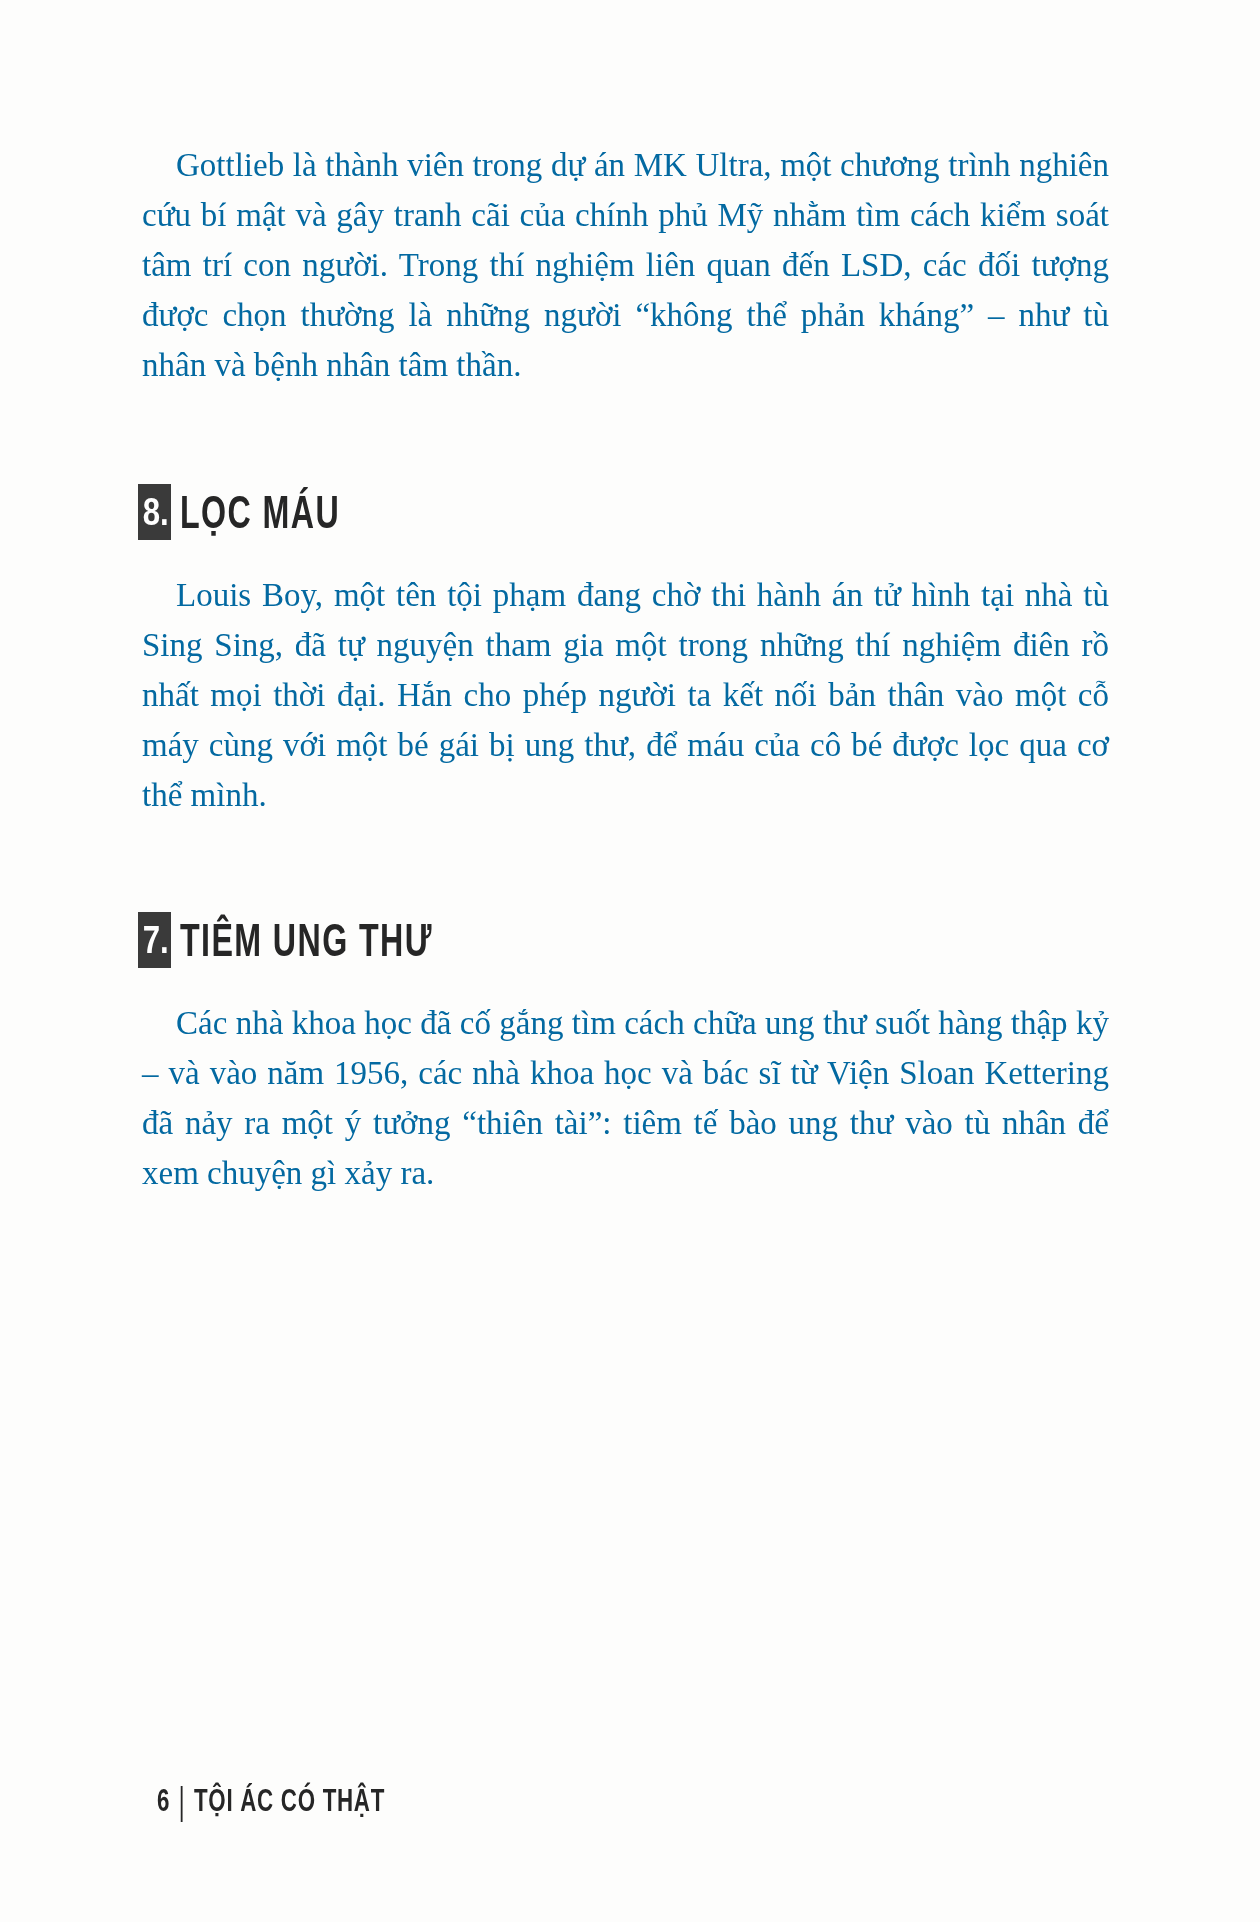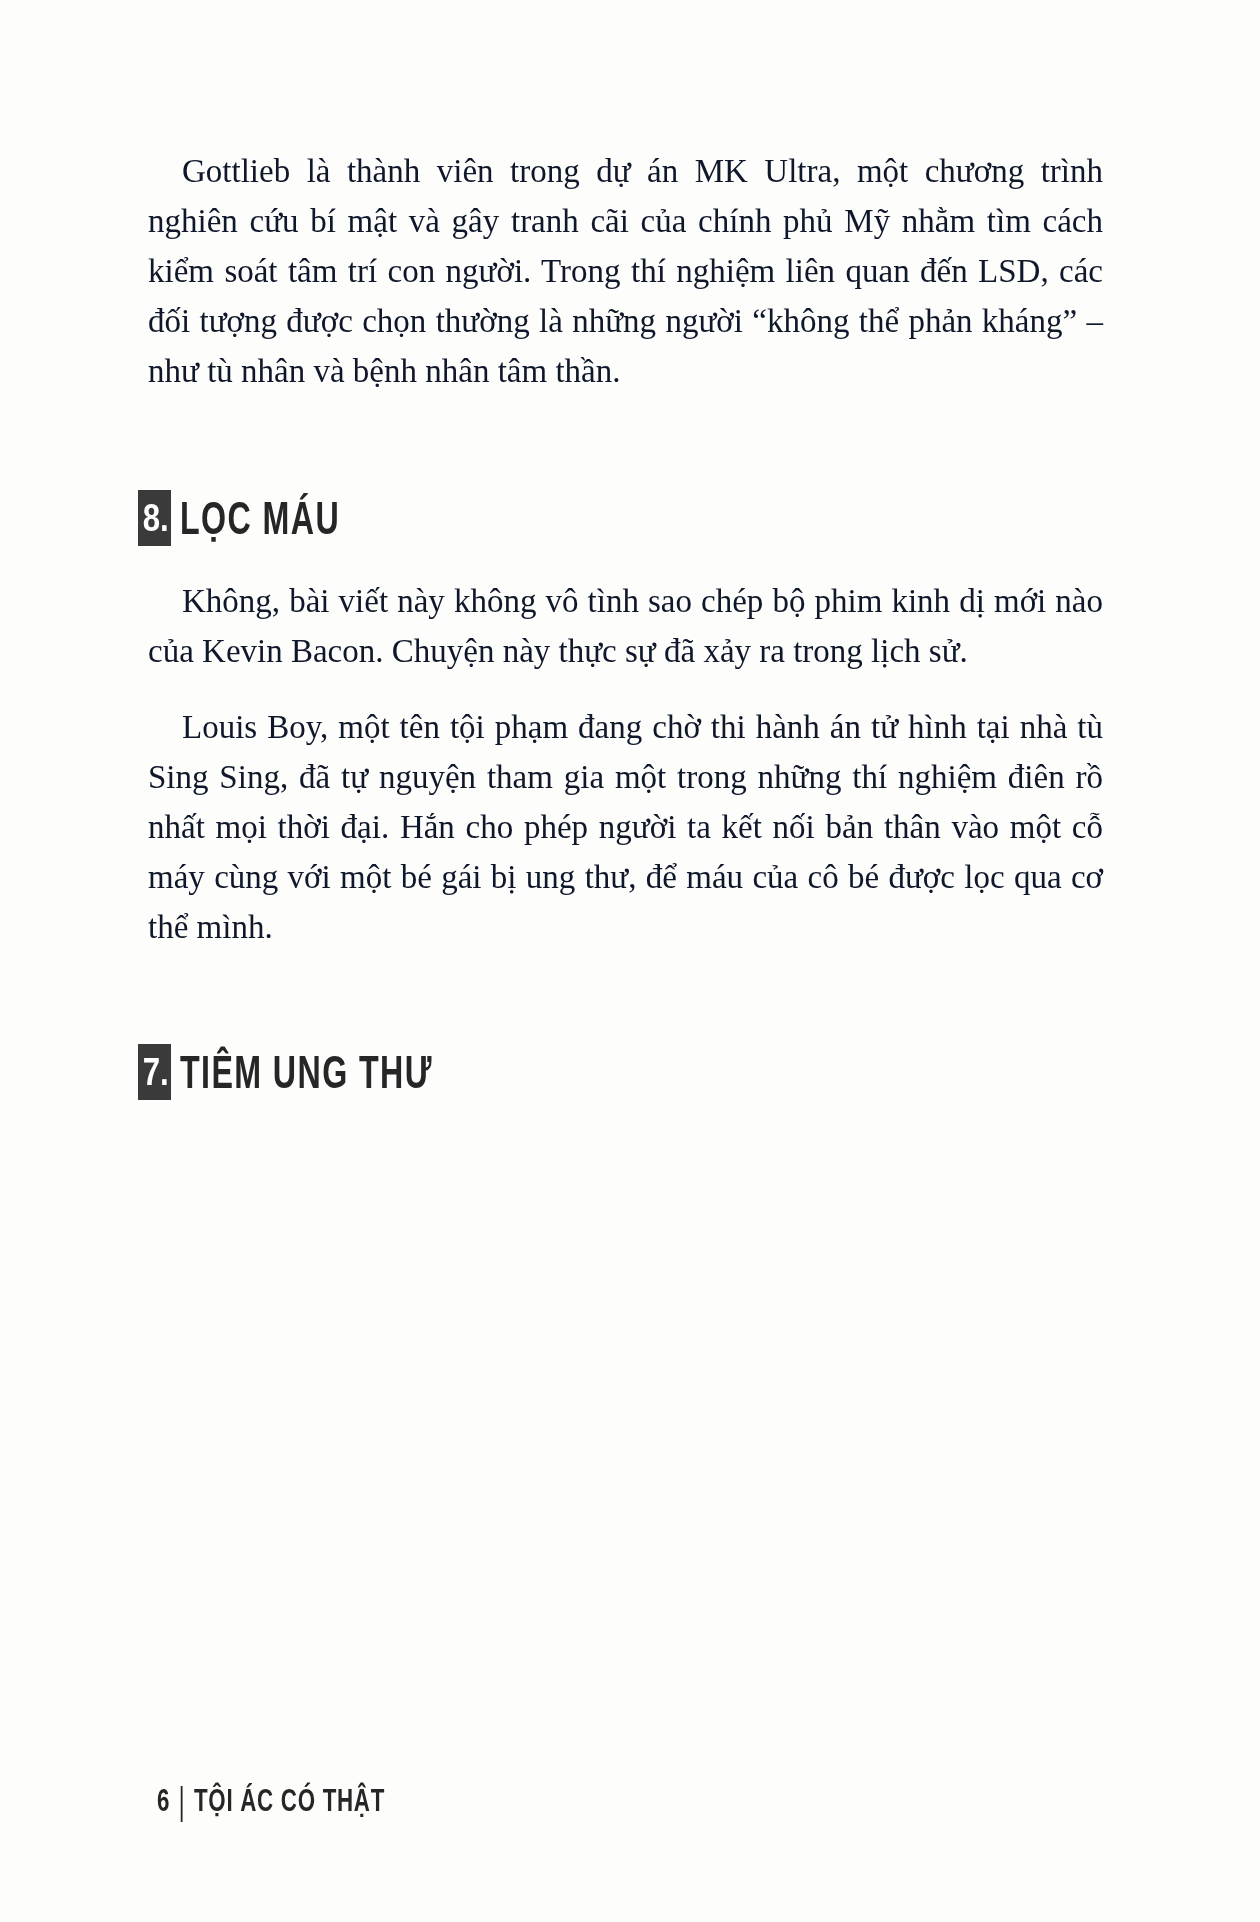--- a/index.html
+++ b/index.html
@@ -16,27 +16,27 @@
   }
   .content {
     position: absolute;
     left: 138px;
     top: 0;
     width: 975px;
     padding-top: 136px;
     color: #1e1d1b;
   }
   .content p {
-    margin: 10px;
+    margin: 4px;
     font-family: "Liberation Serif", "DejaVu Serif", serif;
     font-size: 33px;
     line-height: 50px;
     text-align: justify;
     text-indent: 34px;
-    color: #0f172a;
+    color: #0369a1;
   }
   .content p + p { margin-top: 26px; }
 
   .section-heading {
     display: flex;
     align-items: center;
     height: 56px;
     margin-top: 94px;
   }
   .section-heading + p { margin-top: 30px; }
@@ -106,31 +106,31 @@
     <p>Gottlieb là thành viên trong dự án MK Ultra, một chương trình nghiên cứu bí mật và gây tranh cãi của chính phủ Mỹ nhằm tìm cách kiểm soát tâm trí con người. Trong thí nghiệm liên quan đến LSD, các đối tượng được chọn thường là những người “không thể phản kháng” – như tù nhân và bệnh nhân tâm thần.</p>
 
 
     <div class="section-heading heading-8">
       <span class="num-box">
         <span class="num">8.</span>
       </span>
       <span class="section-title">LỌC MÁU</span>
     </div>
 
-    <p>Không, bài viết này không vô tình sao chép bộ phim kinh dị mới nào của Kevin Bacon. Chuyện này thực sự đã xảy ra trong lịch sử.</p>
 
     <p>Louis Boy, một tên tội phạm đang chờ thi hành án tử hình tại nhà tù Sing Sing, đã tự nguyện tham gia một trong những thí nghiệm điên rồ nhất mọi thời đại. Hắn cho phép người ta kết nối bản thân vào một cỗ máy cùng với một bé gái bị ung thư, để máu của cô bé được lọc qua cơ thể mình.</p>
 
 
     <div class="section-heading heading-7">
       <span class="num-box">
         <span class="num">7.</span>
       </span>
       <span class="section-title">TIÊM UNG THƯ</span>
     </div>
 
+    <p>Các nhà khoa học đã cố gắng tìm cách chữa ung thư suốt hàng thập kỷ – và vào năm 1956, các nhà khoa học và bác sĩ từ Viện Sloan Kettering đã nảy ra một ý tưởng “thiên tài”: tiêm tế bào ung thư vào tù nhân để xem chuyện gì xảy ra.</p>
 
   </div>
 
   <div class="footer">
     <span>6</span><span class="divider">|</span><span>TỘI ÁC CÓ THẬT</span>
   </div>
 </div>
 
 </body></html>

